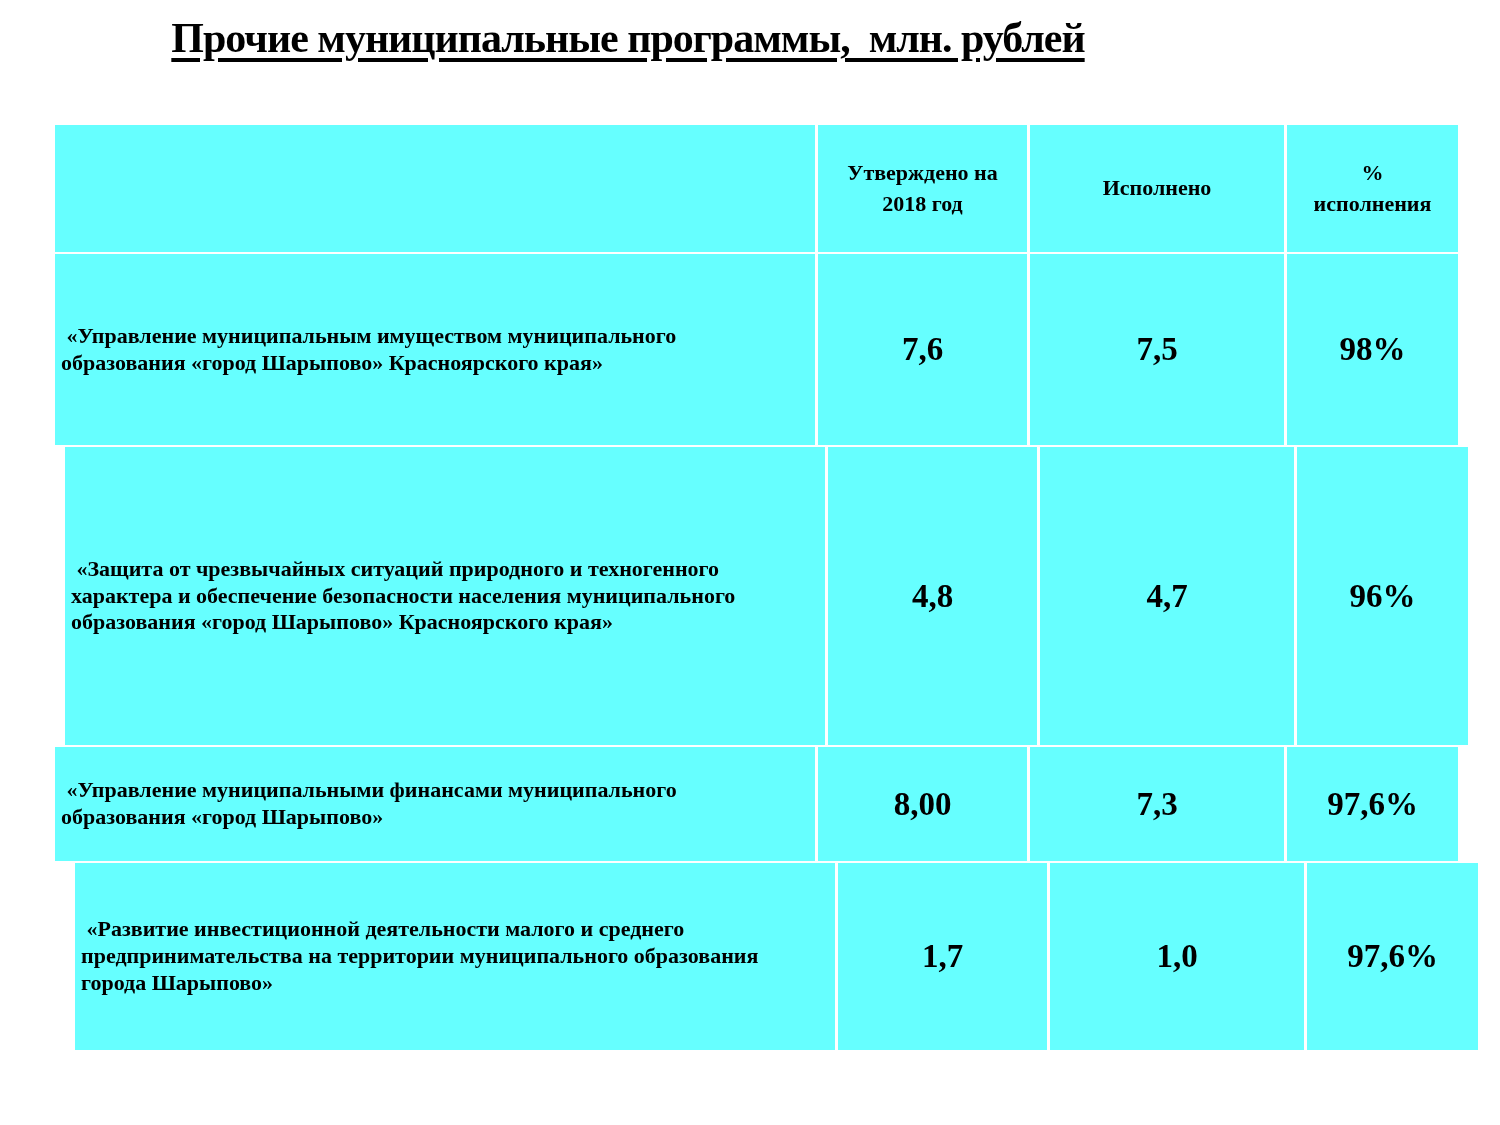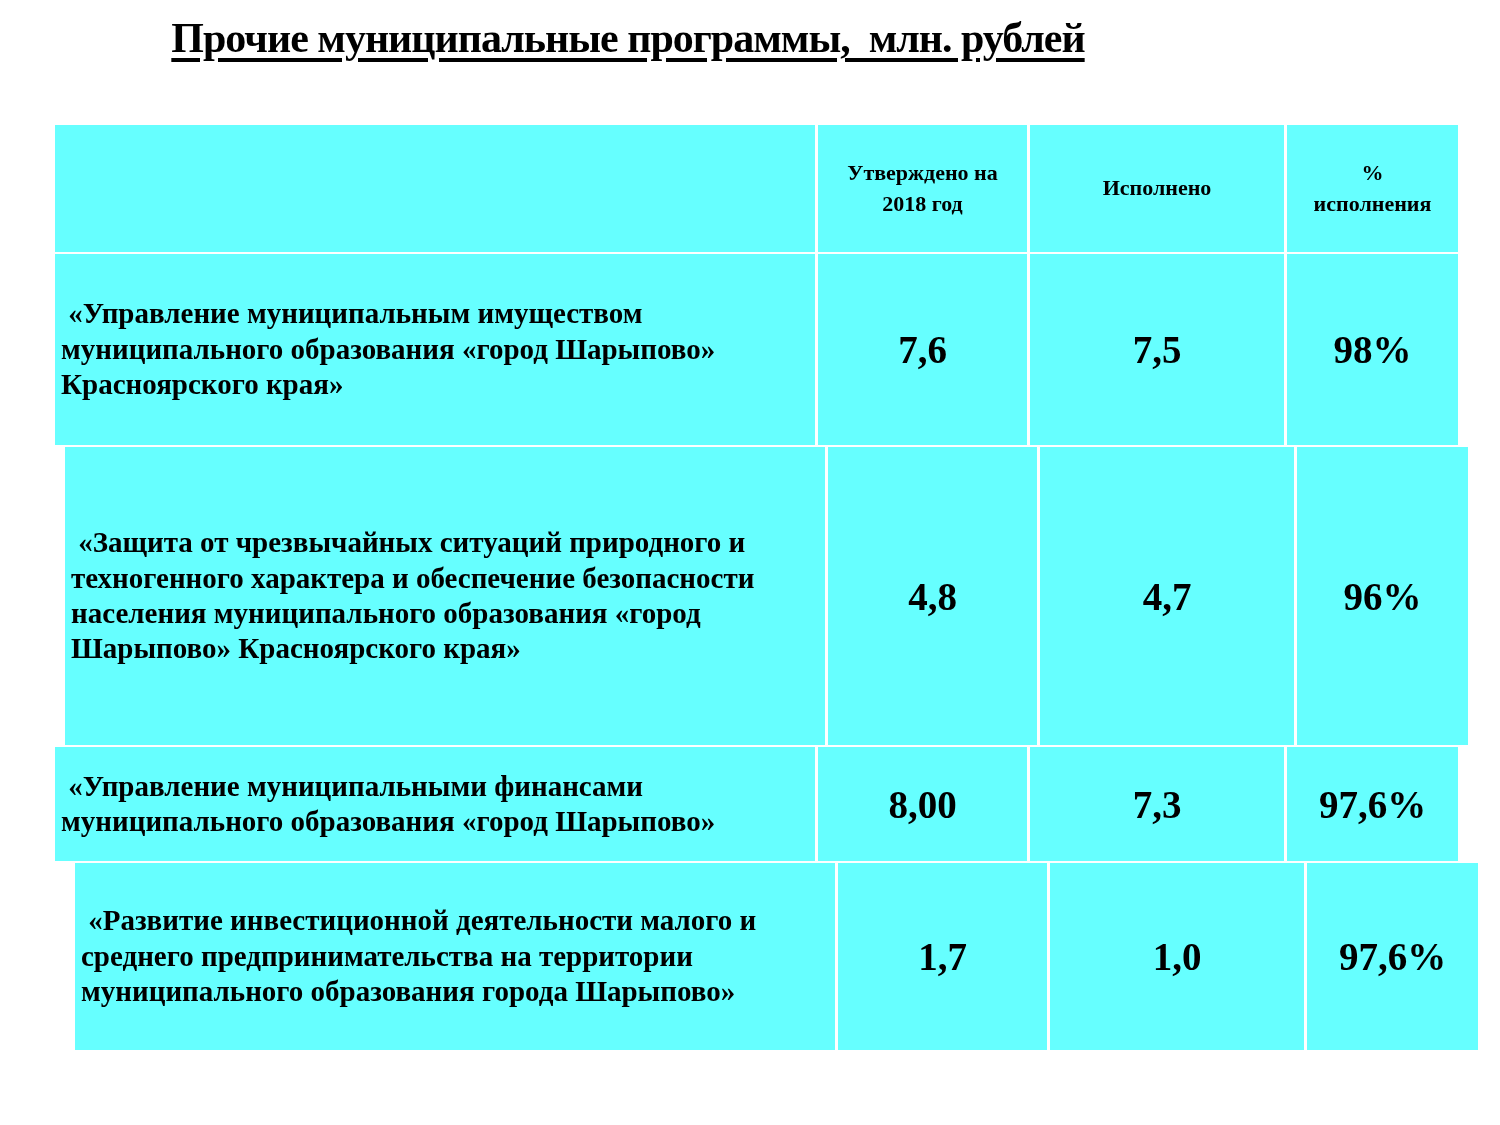--- a/index.html
+++ b/index.html
@@ -60,27 +60,27 @@
 
   .header-cell {
     font-size: 22px;
     line-height: 1.4;
     white-space: pre-line; 
     padding: 2px 4px;
   }
   .name-cell {
     justify-content: flex-start;
     text-align: left;
-    font-size: 29px;
+    font-size: 22px;
     line-height: 1.22;
     white-space: pre-wrap; 
     padding: 4px 14px 4px 6px;
   }
   .value-cell {
-    font-size: 39px;
+    font-size: 33px;
   }
 </style>
 </head>
 <body>
 
 <div class="title">Прочие муниципальные программы,  млн. рублей</div>
 
 <div class="table">
 
   <div class="row row-header">

